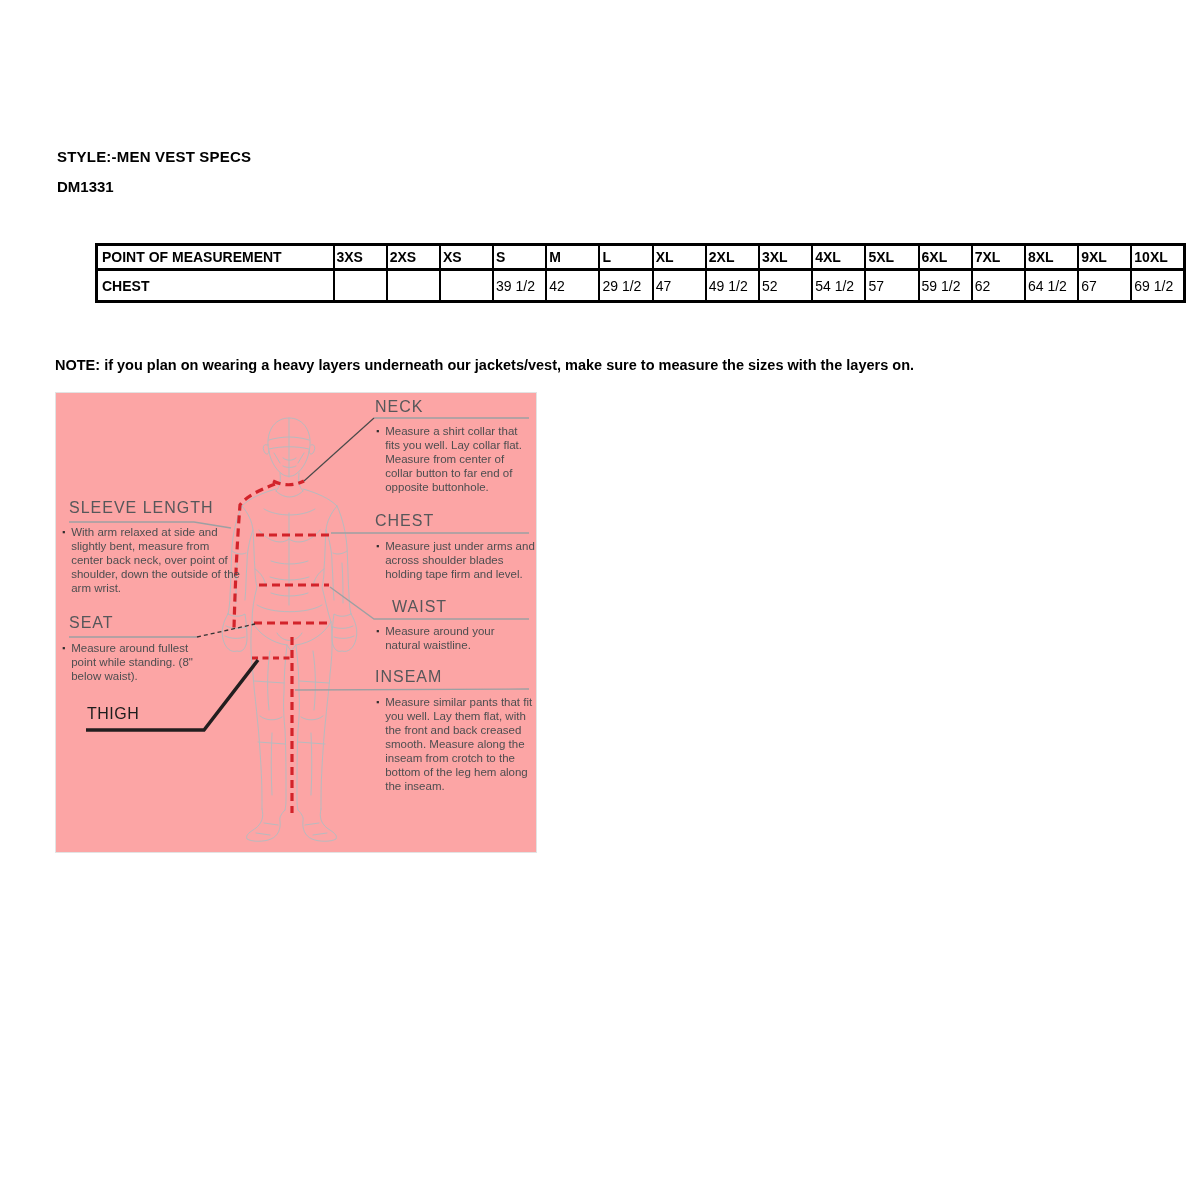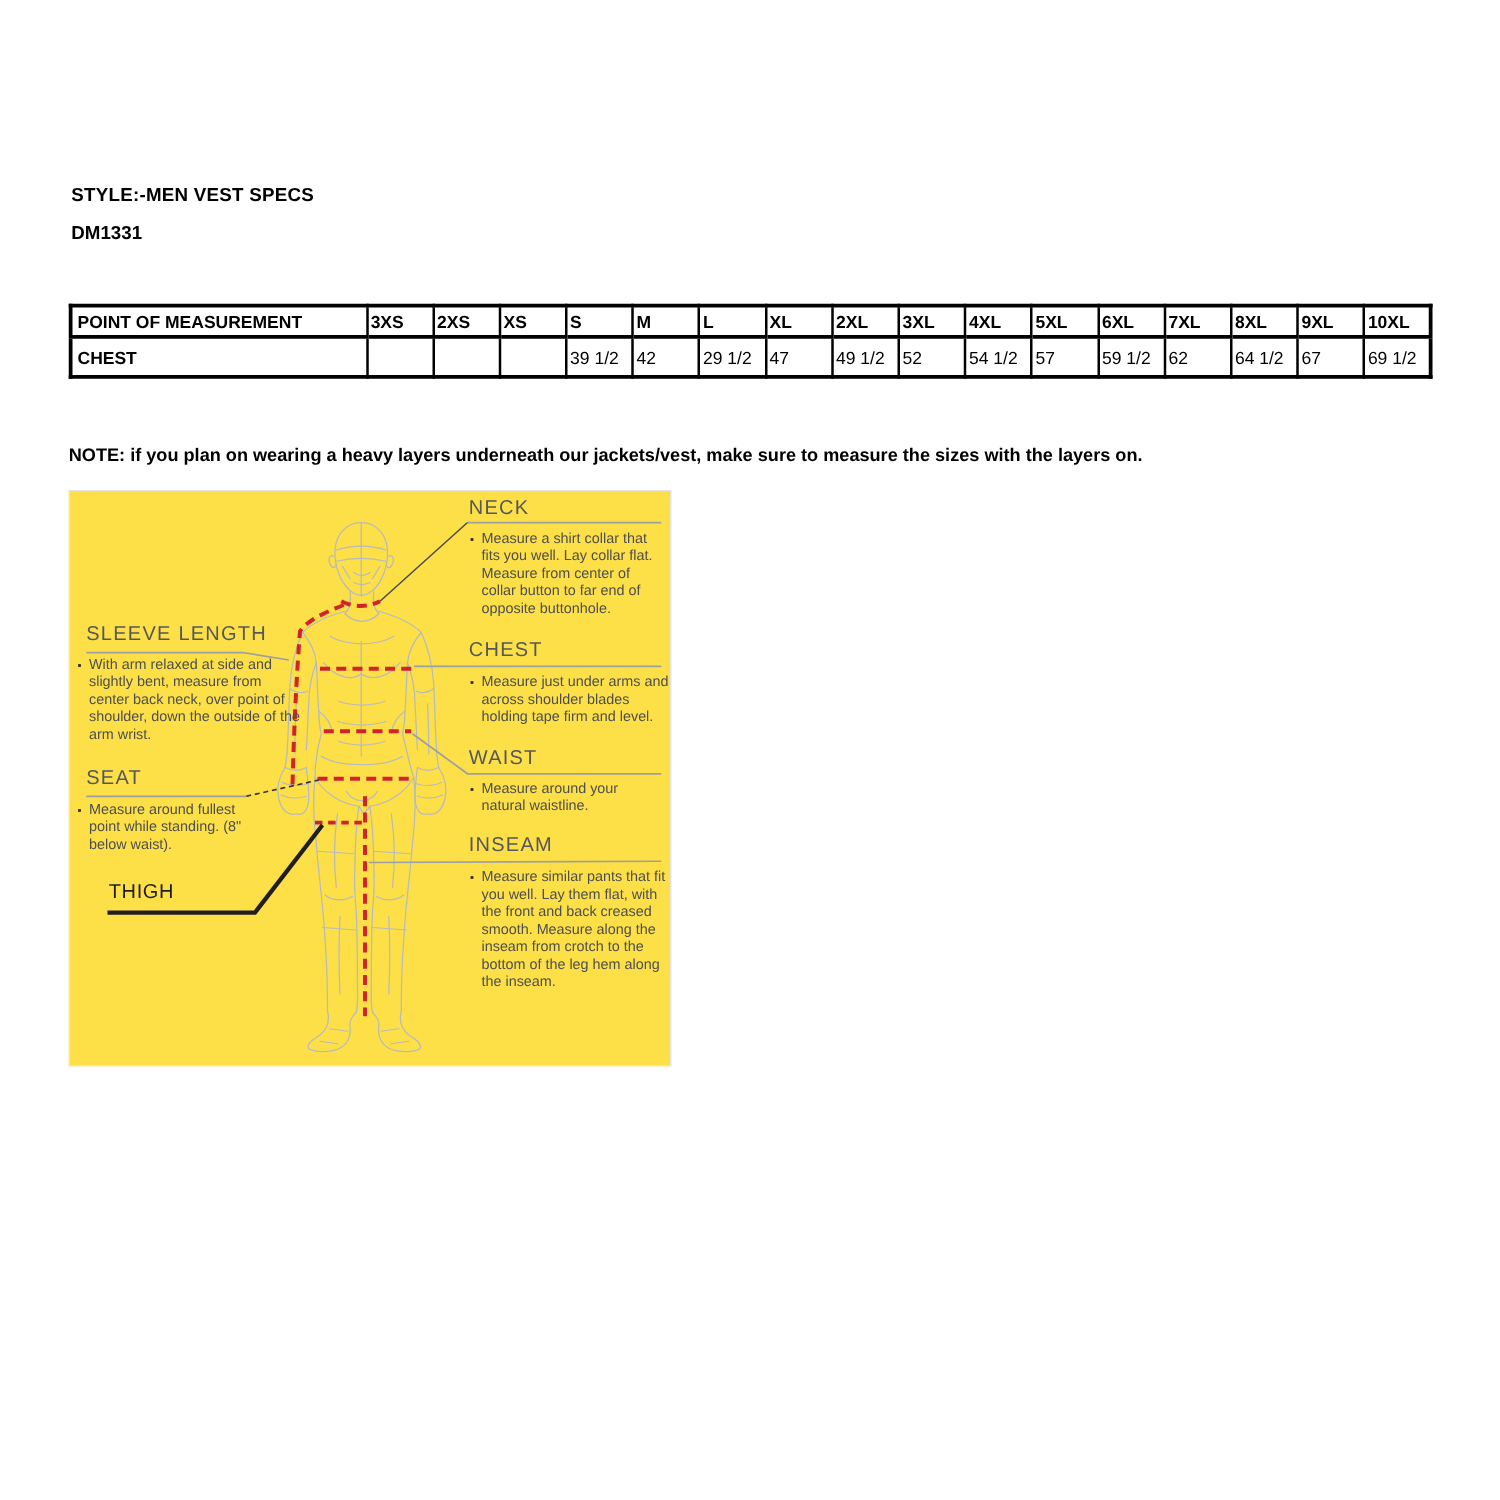--- a/index.html
+++ b/index.html
@@ -19,36 +19,36 @@
 
   
   .style-title{left:57px;top:148px;font-size:15px;font-weight:bold;letter-spacing:.2px;}
   .style-code{left:57px;top:178px;font-size:15px;font-weight:bold;}
   .note-line{left:55px;top:357px;font-size:14.5px;font-weight:bold;}
 
   
   .size-table-wrap{left:55px;top:243px;width:1091px;}
   table.size-table{
     width:100%;border-collapse:collapse;table-layout:fixed;
-    border:3px solid #000;font-size:14px;
+    border:3px solid #000;font-size:14px;margin-left:40px;
   }
   table.size-table th,table.size-table td{
     border:2px solid #000;text-align:left;vertical-align:middle;
     padding:0 2px;overflow:hidden;white-space:nowrap;
   }
   table.size-table thead th{height:25px;font-weight:bold;border-bottom:3px solid #000;}
   table.size-table thead th.pom{text-align:left;padding-left:4px;}
   table.size-table tbody th.rowlabel{text-align:left;padding-left:4px;font-weight:bold;}
   table.size-table tbody tr{height:32px;}
   table.size-table col.c-pom{width:237px;}
 
   
   .diagram{
     left:55px;top:392px;width:482px;height:461px;
-    border:1px solid #e3e3e3;background:#fde047;
+    border:1px solid #e3e3e3;background:#fca5a5;
   }
   .diagram svg{position:absolute;left:0;top:0;}
   .fig-line{stroke:var(--figure-line);fill:none;stroke-width:1;stroke-linecap:round;stroke-linejoin:round;}
   .red-line{stroke:var(--measure-line);fill:none;stroke-width:3.2;stroke-dasharray:8 5;}
   .red-line.small{stroke-width:3;stroke-dasharray:6 4.5;}
   .lead-gray{stroke:var(--leader-line);fill:none;stroke-width:1.4;}
   .lead-black{stroke:#4a4a4a;fill:none;stroke-width:1.2;}
   .lead-dash{stroke:#333333;fill:none;stroke-width:1.3;stroke-dasharray:4 3;}
   .lead-thick{stroke:#221e1f;fill:none;stroke-width:3.4;}
 
@@ -224,21 +224,21 @@
     <span class="bullet">▪</span>
     <span>Measure a shirt collar that fits you well. Lay collar flat. Measure from center of collar button to far end of opposite buttonhole.</span>
   </div>
 
   <div class="dtitle" style="left:319px;top:119px;">CHEST</div>
   <div class="ddesc" style="left:320px;top:146px;width:160px;">
     <span class="bullet">▪</span>
     <span>Measure just under arms and across shoulder blades holding tape firm and level.</span>
   </div>
 
-  <div class="dtitle" style="left:319px;top:205px;">WAIST</div>
+  <div class="dtitle" style="left:336px;top:205px;">WAIST</div>
   <div class="ddesc" style="left:320px;top:231px;width:140px;">
     <span class="bullet">▪</span>
     <span>Measure around your natural waistline.</span>
   </div>
 
   <div class="dtitle" style="left:319px;top:275px;">INSEAM</div>
   <div class="ddesc" style="left:320px;top:302px;width:162px;">
     <span class="bullet">▪</span>
     <span>Measure similar pants that fit you well. Lay them flat, with the front and back creased smooth. Measure along the inseam from crotch to the bottom of the leg hem along the inseam.</span>
   </div>

